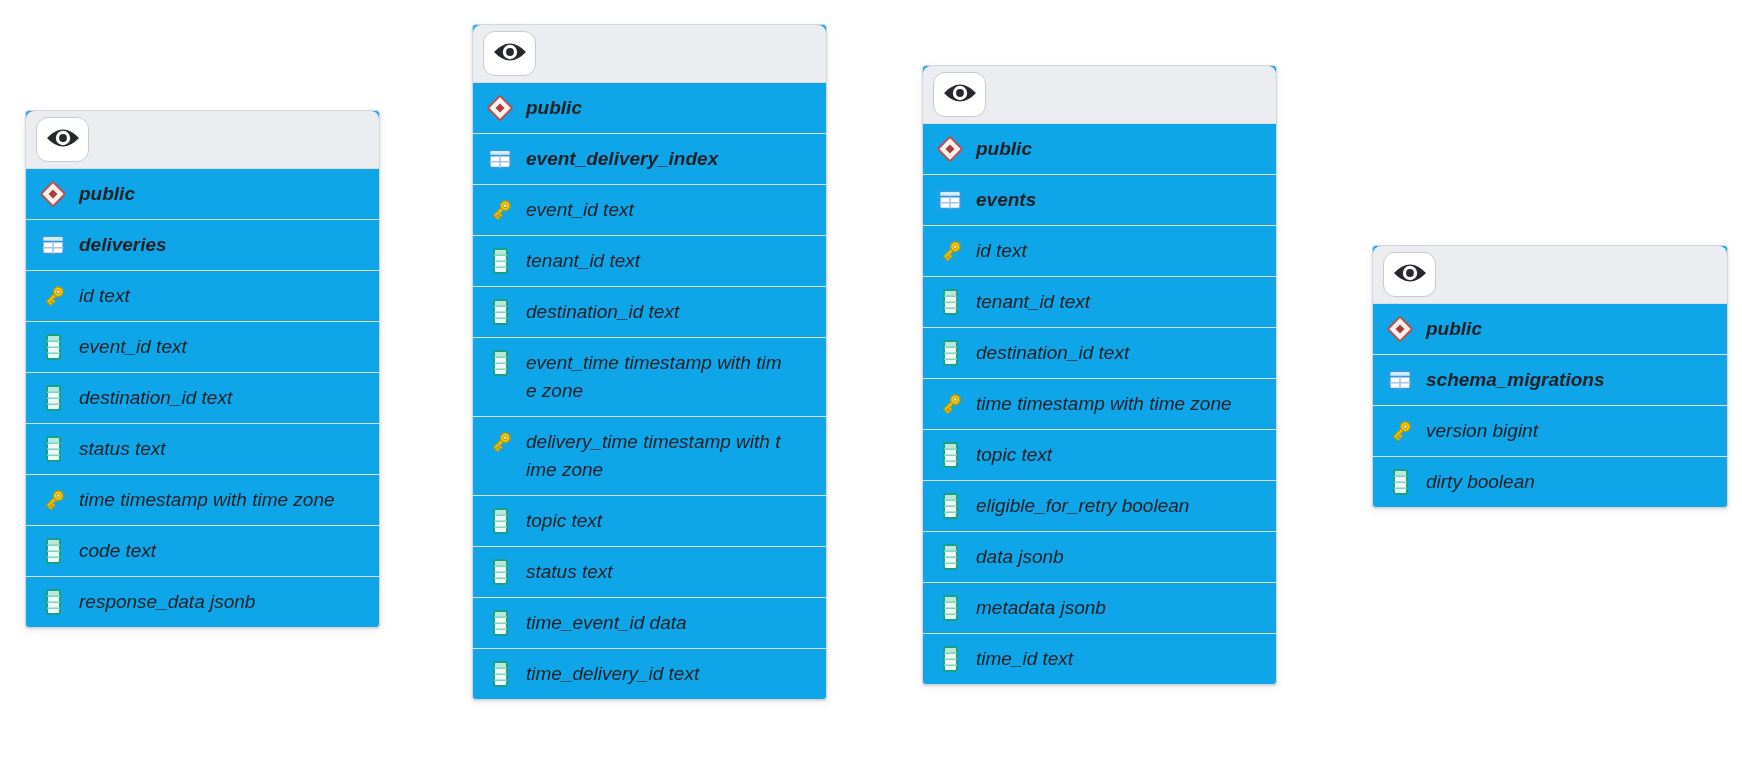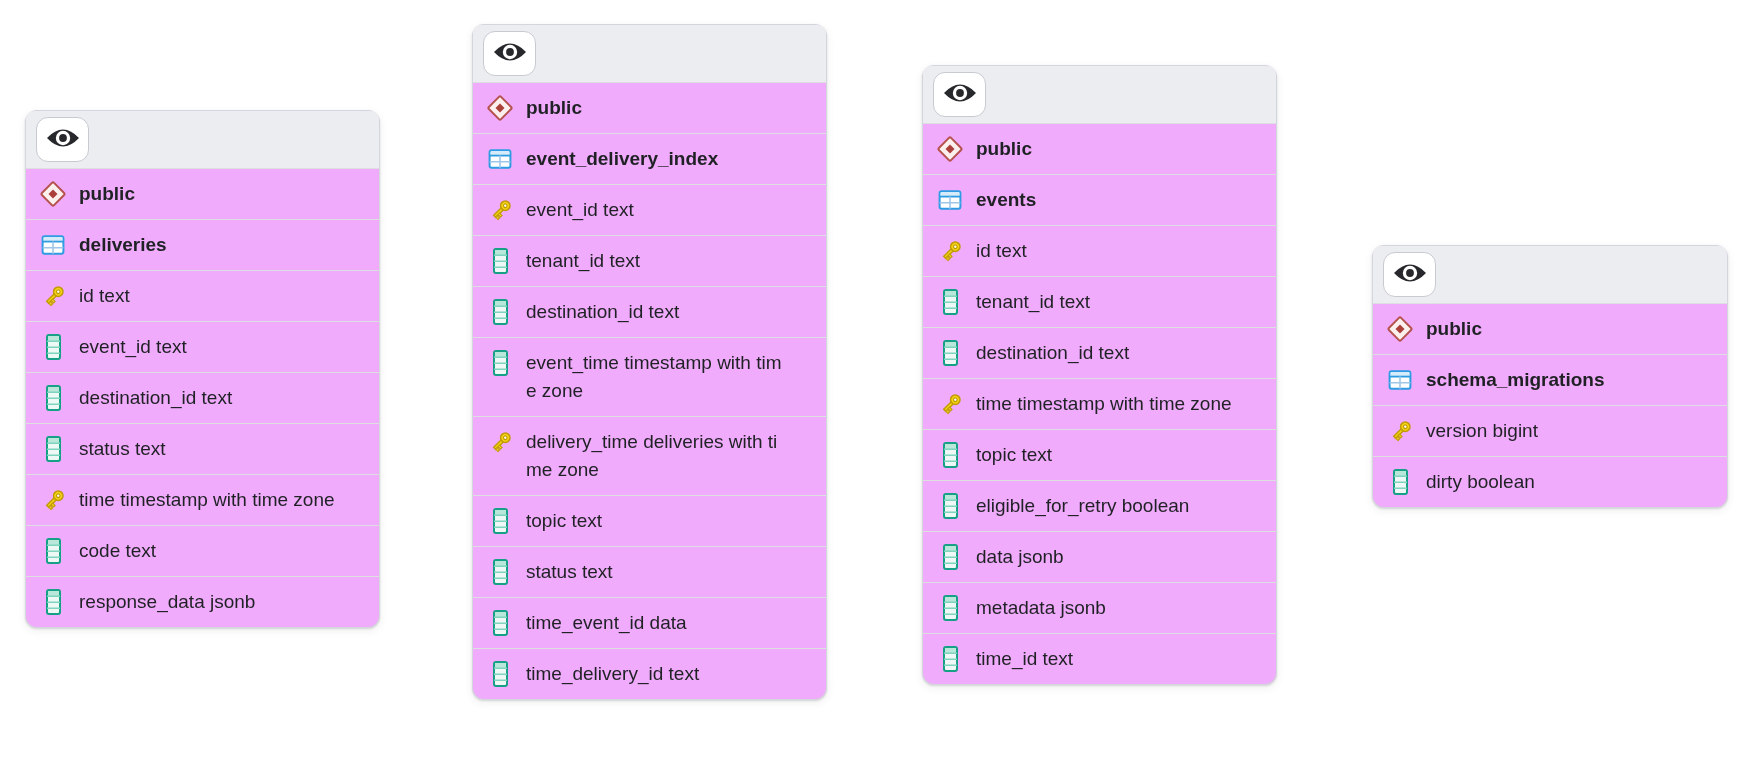--- a/index.html
+++ b/index.html
@@ -3,25 +3,26 @@
 <meta charset="utf-8">
 <style>
   html,body { margin:0; padding:0; background:#ffffff; }
   .canvas {
     position:relative; width:1742px; height:765px;
     background:#ffffff; overflow:hidden;
     font-family:"Liberation Sans", sans-serif;
   }
   .card {
     position:absolute;
-    background:#f0abfc;
+    background:#0ea5e9;
     border:1px solid #d3d6dc;
-    border-radius:12px;
+    border-radius:4px;
     box-shadow:0 1px 2px rgba(60,64,67,.18), 0 3px 8px rgba(60,64,67,.08);
     box-sizing:border-box;
+    font-style:italic;
   }
   .card-header {
     height:57px;
     background:#ecedf1;
     border-radius:8px 8px 0 0;
     position:relative;
   }
   .eye-btn {
     position:absolute; left:10px; top:6px;
     width:53px; height:45px;
@@ -241,21 +242,21 @@
           <svg width="27" height="27" viewBox="0 0 24 24">
             <g transform="rotate(45 12 12)">
               <rect x="10.8" y="9.5" width="2.6" height="9.8" fill="#f6d515" stroke="#c19b06" stroke-width="1.3"></rect>
               <rect x="13" y="14.1" width="3.1" height="2" fill="#f6d515" stroke="#c19b06" stroke-width="1"></rect>
               <rect x="13" y="17.2" width="3.1" height="2" fill="#f6d515" stroke="#c19b06" stroke-width="1"></rect>
               <circle cx="12" cy="6" r="4.1" fill="#f6d515" stroke="#c19b06" stroke-width="1.5"></circle>
               <circle cx="12" cy="6" r="1.6" fill="#fffdf2" stroke="#c19b06" stroke-width="1"></circle>
             </g>
           </svg>
         </span>
-        <span class="lbl">delivery_time deliveries with time zone</span>
+        <span class="lbl">delivery_time timestamp with time zone</span>
       </div>
       <div class="row">
         <span class="cell-icon">
           <svg width="19" height="28" viewBox="0 0 19 28">
             <rect x="3" y="2" width="13" height="24" rx="2" fill="#eef9f5" stroke="#16a085" stroke-width="2"></rect>
             <path d="M4 3 h11 v5.2 H4 Z" fill="#b9e7da"></path>
             <path d="M3 8.2 h13 M3 14.2 h13 M3 20.2 h13" stroke="#7fd4bf" stroke-width="1.4" fill="none"></path>
           </svg>
         </span>
         <span class="lbl">topic text</span>

